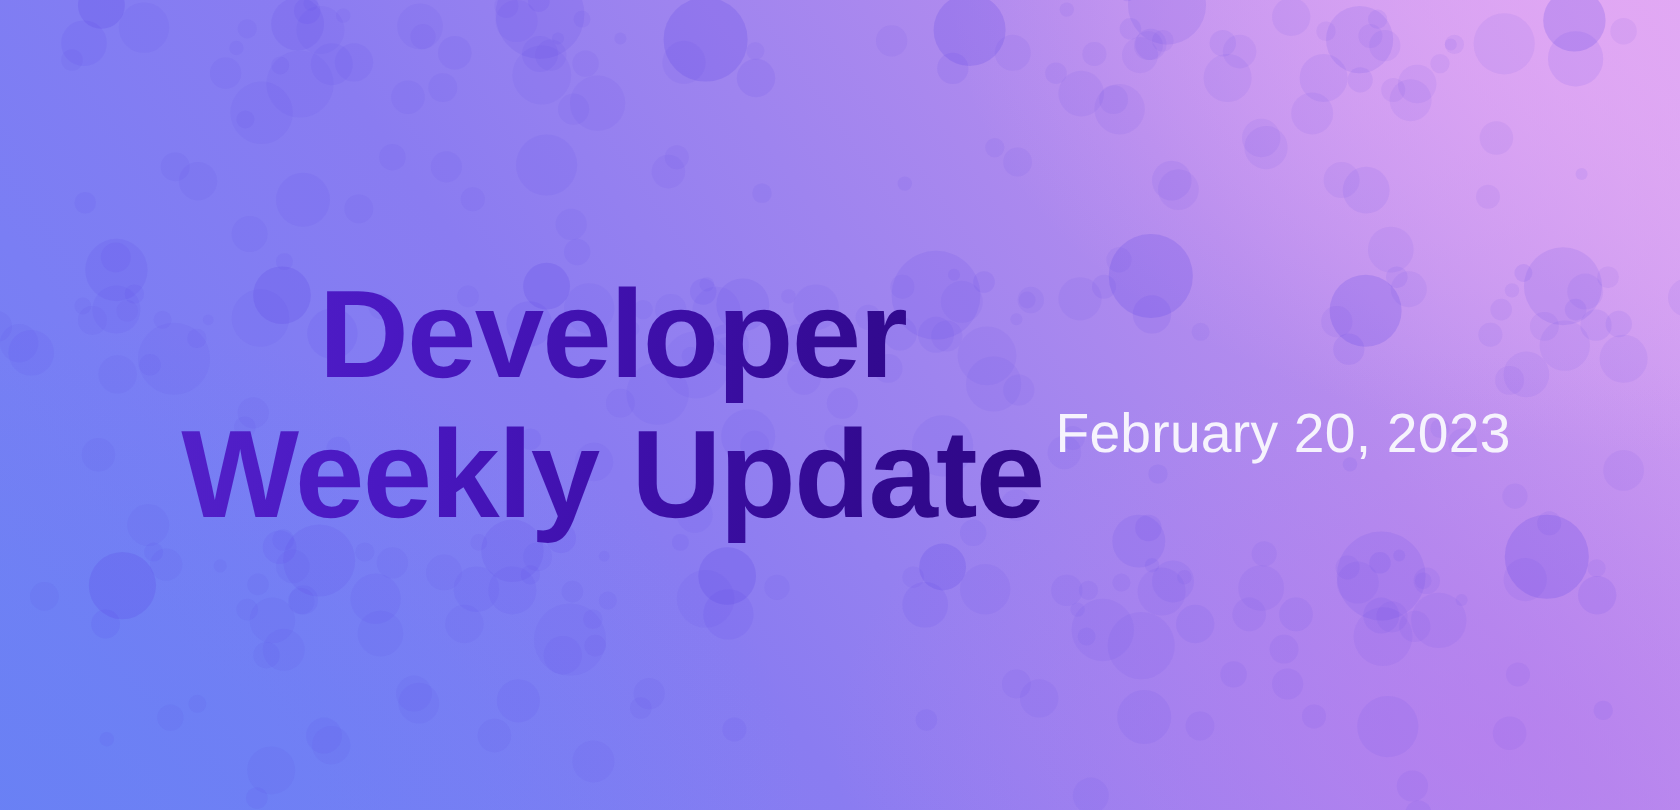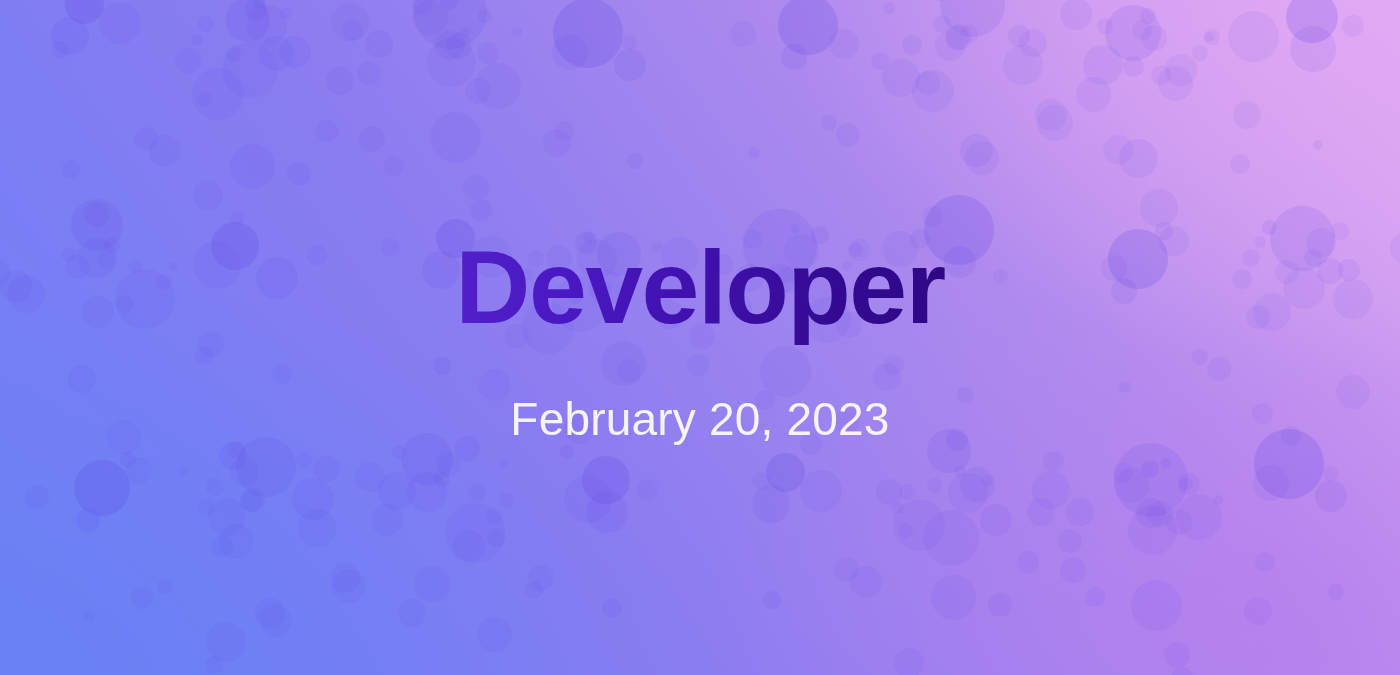--- a/index.html
+++ b/index.html
@@ -51,21 +51,20 @@
   }
 
   
   .content {
     position: absolute;
     left: 0;
     right: 0;
     top: 0;
     bottom: 0;
     display: flex;
-    flex-direction: column;
     align-items: center;
     justify-content: center;
     text-align: center;
   }
   .title {
     margin: 0;
     font-size: 104px;
     font-weight: 700;
     line-height: 1.12;
     letter-spacing: -1.5px;
@@ -421,17 +420,18 @@
       <span style="left: 1085.25px; top: 587.25px; width: 19.5px; height: 19.5px; background: rgb(91, 63, 232); opacity: 0.07;"></span>
       <span style="left: 1135.83px; top: 497.833px; width: 30.3333px; height: 30.3333px; background: rgb(91, 63, 232); opacity: 0.09;"></span>
       <span style="left: 1170.67px; top: 666.667px; width: 22.6667px; height: 22.6667px; background: rgb(91, 63, 232); opacity: 0.09;"></span>
       <span style="left: 1255px; top: 552px; width: 20px; height: 20px; background: rgb(91, 63, 232); opacity: 0.07;"></span>
       <span style="left: 1032.33px; top: 471.333px; width: 37.3333px; height: 37.3333px; background: rgb(91, 63, 232); opacity: 0.08;"></span>
     </div>
 
   <div class="content">
     <h1 class="title">
       <span class="title-line">Developer</span>
+      <span class="title-line">Weekly Update</span>
     </h1>
     <p class="date">February 20, 2023</p>
   </div>
 
 </div>
 
 </body></html>

